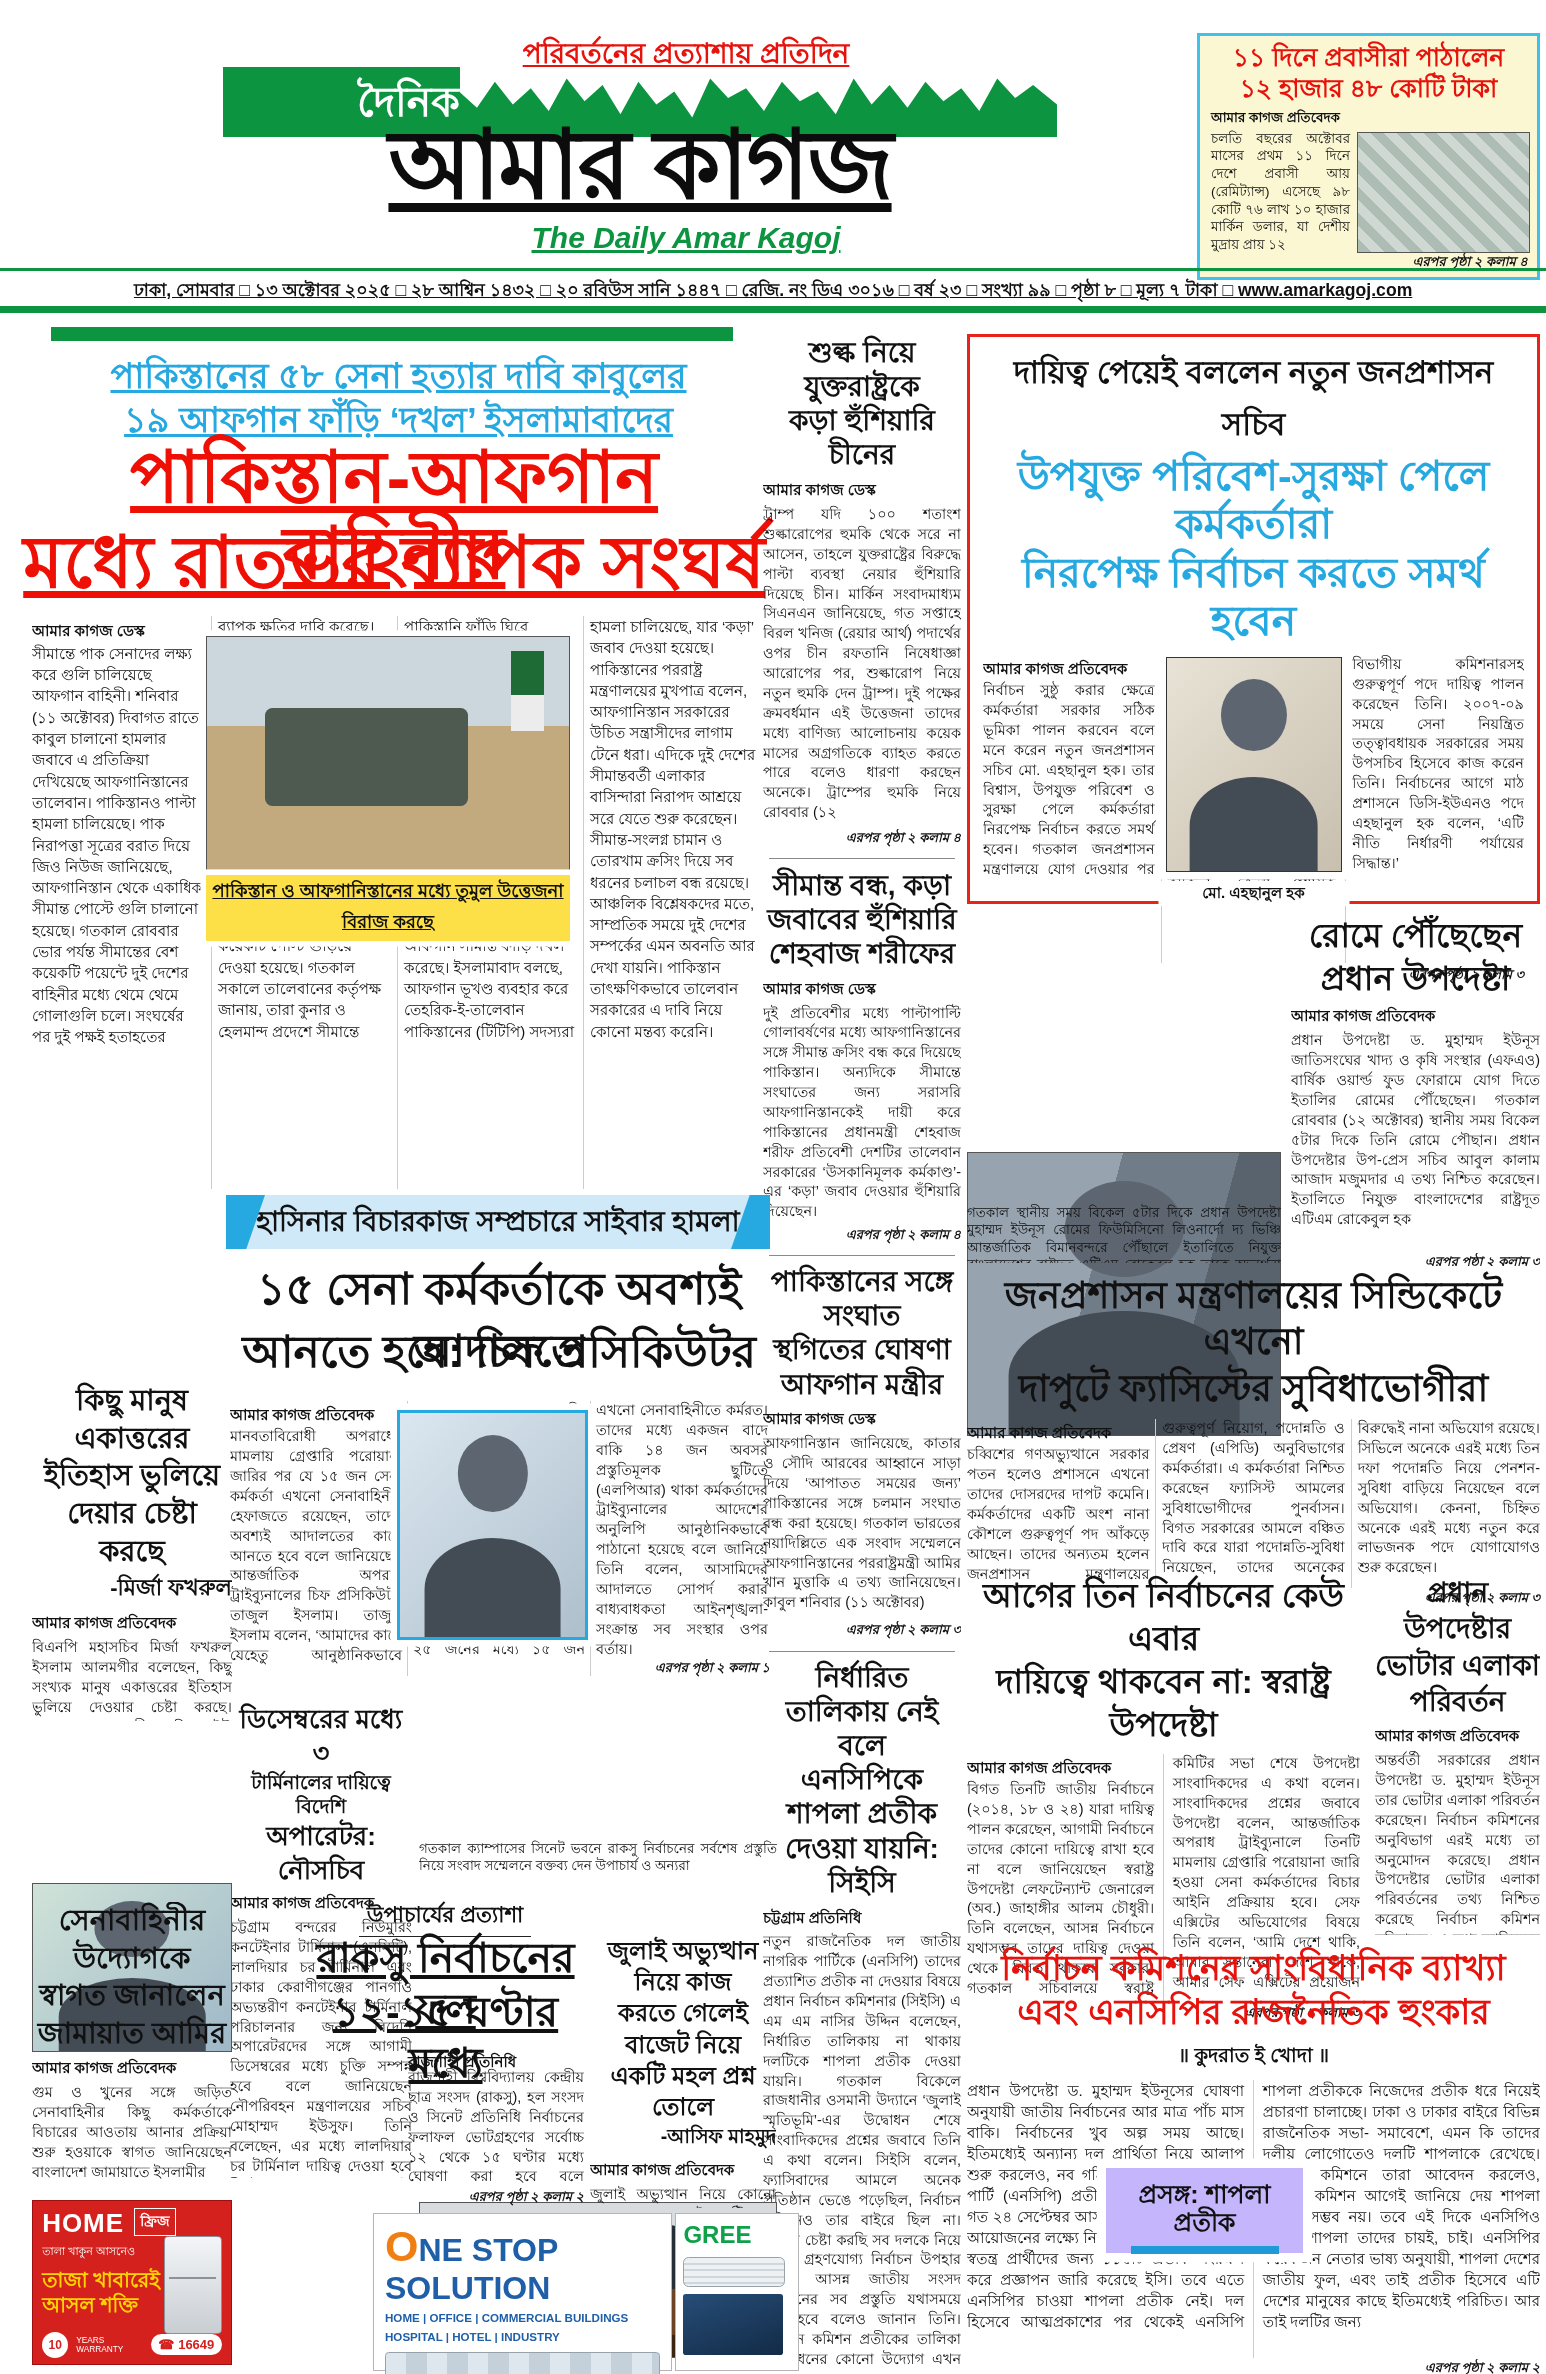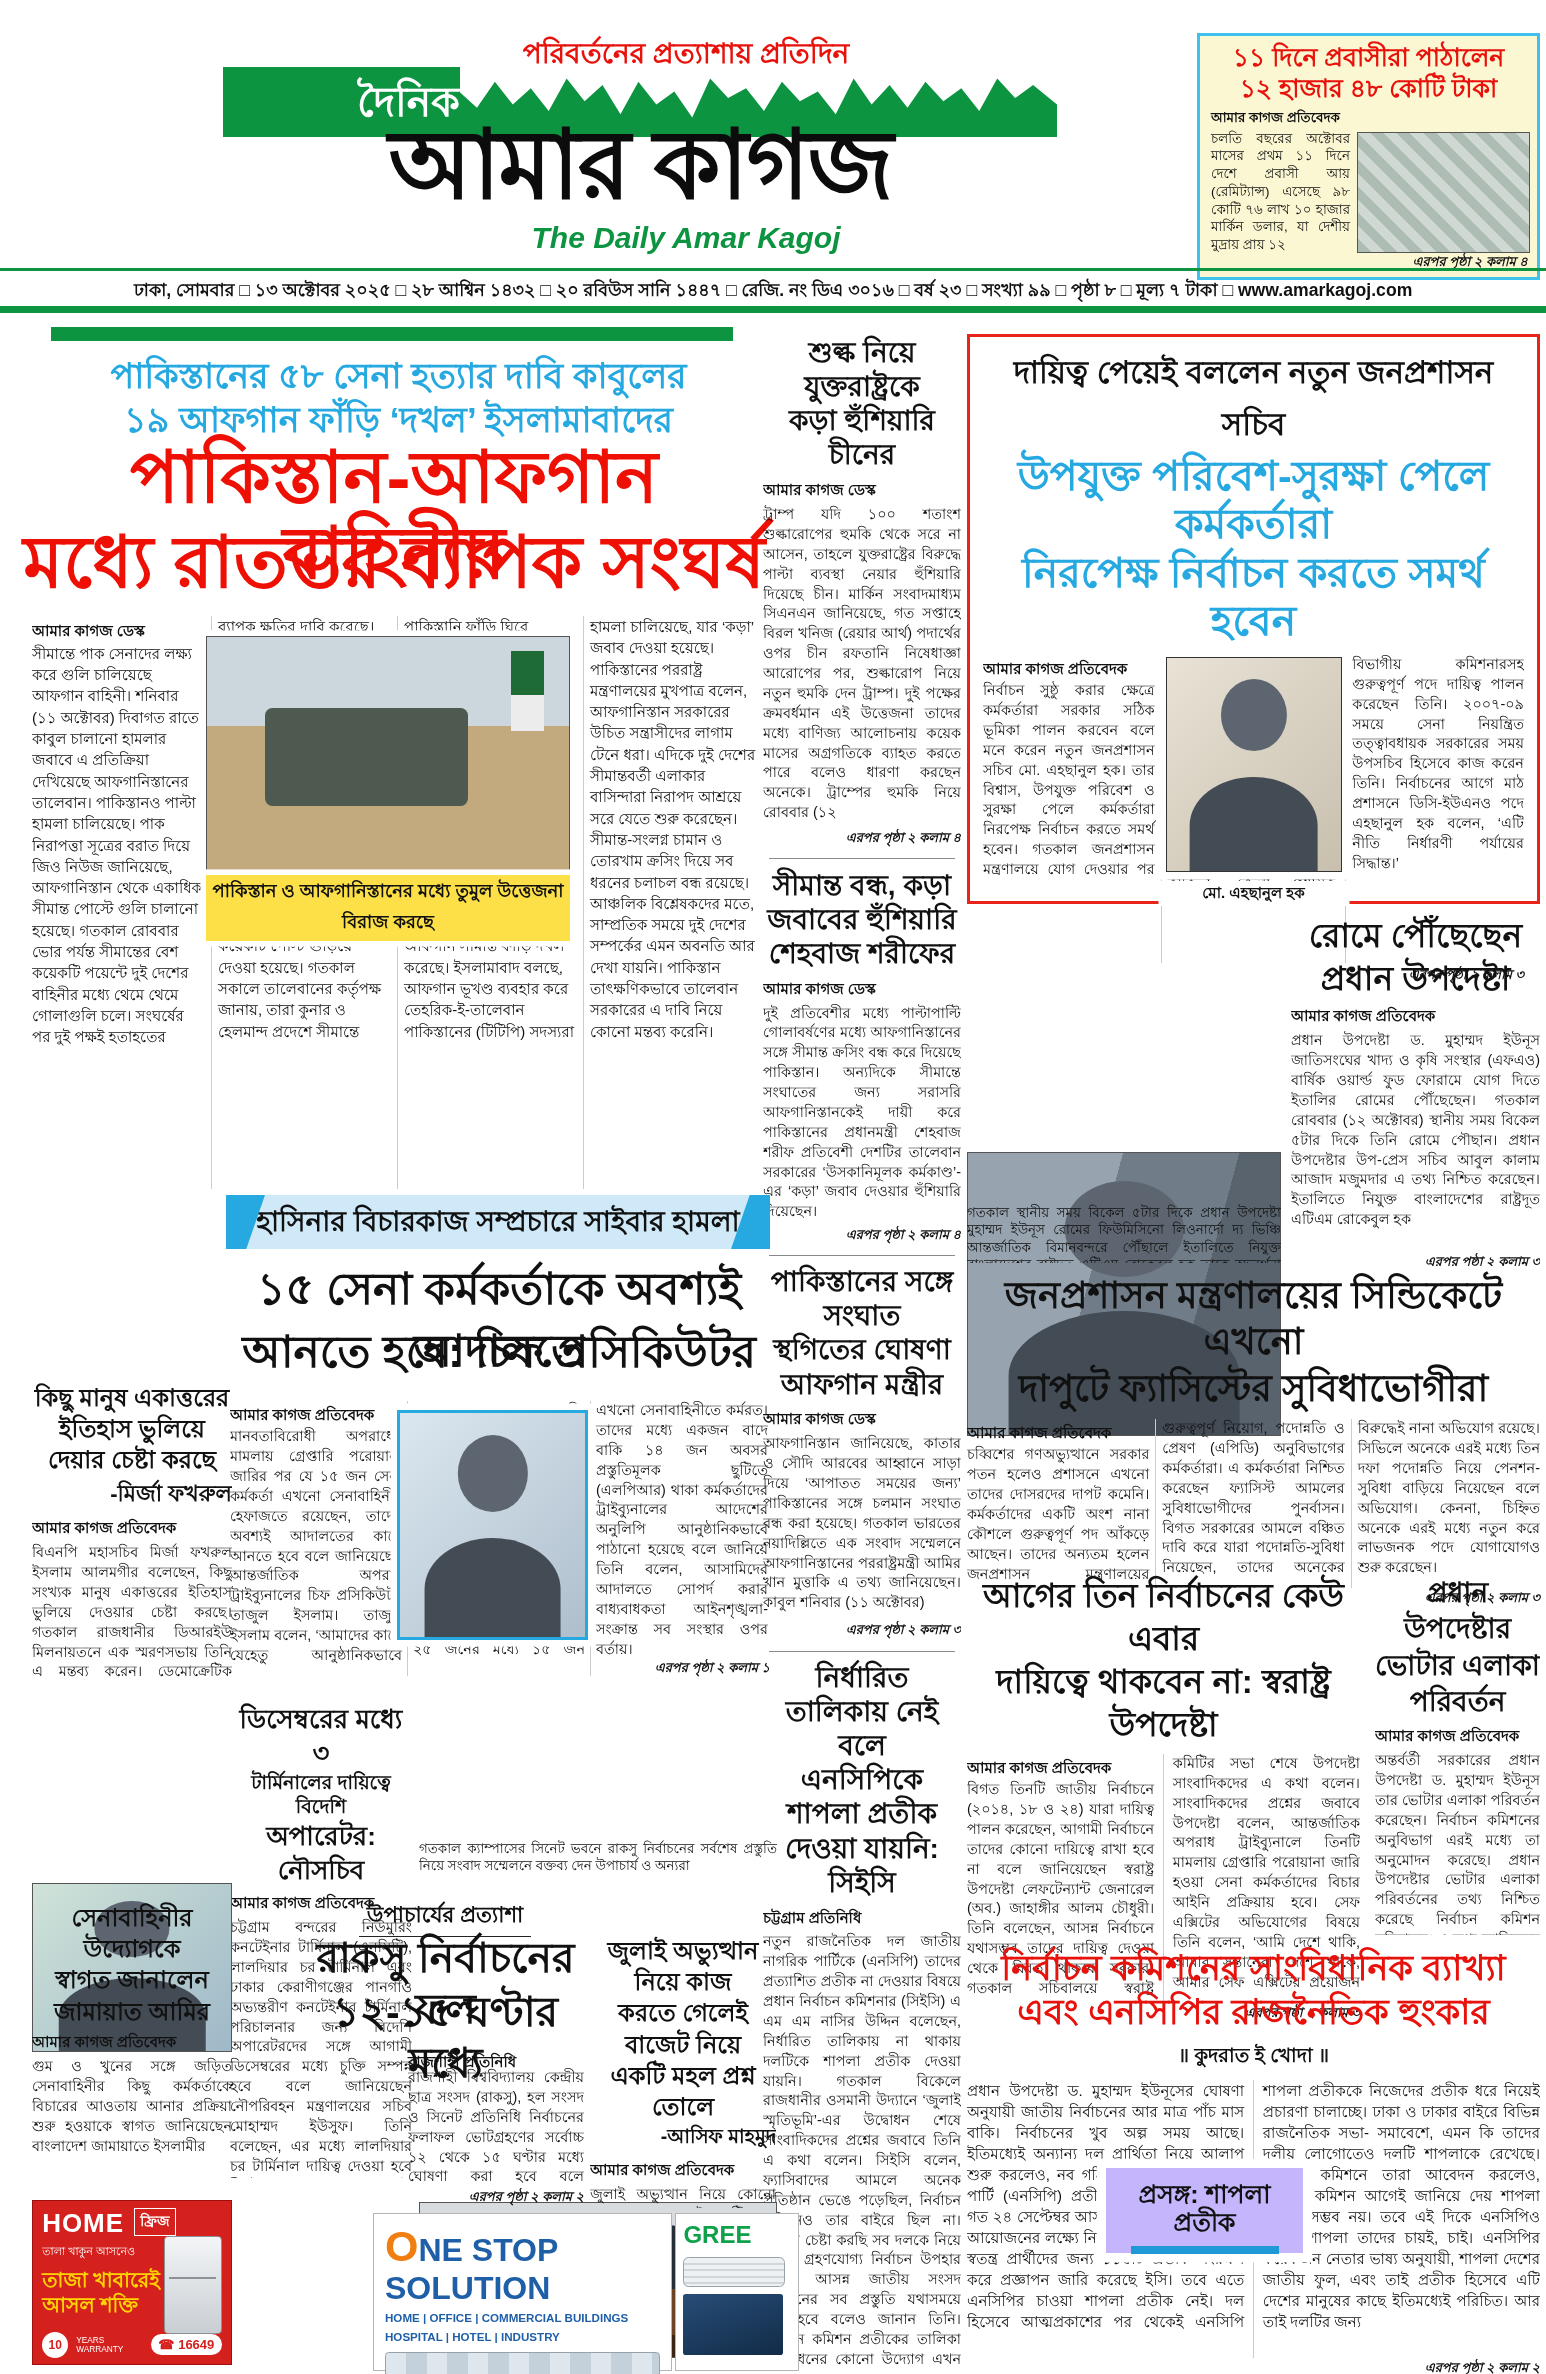--- a/index.html
+++ b/index.html
@@ -1,19 +1,19 @@
 <!DOCTYPE html>
 <html style="font-size:15px"><head>
 <meta charset="utf-8">
 <style>
   html,body{margin:0;padding:0;background:#e9e9e9;}
   .page{position:relative;width:1546px;height:2375px;background:#ffffff;margin:0 auto;
         font-family:"Liberation Sans",sans-serif;color:#111;overflow:hidden;}
   .abs{position:absolute;}
-  .c{text-align:center;}
+  .c{text-align:center;text-decoration:underline;}
   .j{text-align:justify;}
   .byl{font-weight:bold;font-size:15px;margin:3.7px 0 1.9px 0;}
   .bod{font-size:14.4px;line-height:1.38;text-align:justify;overflow:hidden;}
   .more{font-style:italic;font-weight:bold;font-size:13px;text-align:right;}
   .sep{border:none;border-top:0.9px solid #8a8a8a;margin:9.3px 5.6px;}
   .mid-head{font-size:28px;font-weight:bold;line-height:1.22;text-align:center;margin:1.9px 0 5.6px 0;}
   
   .tagline{color:#e8120c;font-size:28px;font-weight:bold;}
   .dainik{background:#0c9440;color:#ffffff;font-size:41px;font-weight:bold;line-height:70px;text-align:right;}
   .grass{background:#0c9440;clip-path:polygon(0 100%,0 30%,3% 55%,6% 15%,9% 50%,12% 25%,15% 60%,18% 10%,21% 45%,24% 20%,27% 65%,30% 15%,33% 50%,36% 30%,39% 70%,42% 10%,45% 40%,48% 25%,51% 60%,54% 15%,57% 45%,60% 30%,63% 65%,66% 10%,69% 50%,72% 20%,75% 55%,78% 15%,81% 45%,84% 25%,87% 60%,90% 10%,93% 40%,96% 20%,100% 50%,100% 100%);}
@@ -65,21 +65,21 @@
   .syn-h{font-size:37px;font-weight:bold;text-align:center;line-height:1.25;}
   .cols3{column-count:3;column-gap:13px;column-rule:0.9px solid #cccccc;}
   .cols2{column-count:2;column-gap:18.6px;column-rule:0.9px solid #cccccc;}
   .op-h{color:#e8120c;font-size:35px;font-weight:bold;text-align:center;line-height:1.25;}
   .op-author{font-size:19.5px;font-weight:bold;text-align:center;margin:7.4px 0;}
   .op-body{position:relative;font-size:15px;line-height:1.4;height:278px;overflow:hidden;}
   .op-tag{position:absolute;left:139px;top:88px;width:197px;height:85px;background:#c4b5fd;box-shadow:0 0 0 9.3px #fff;text-align:center;}
   .op-tag-txt{font-size:25px;font-weight:bold;line-height:1.1;padding-top:13px;}
   .op-tag-bar{width:148px;height:8.3px;background:#1f9ad6;margin:9.3px auto 0 auto;}
   
-  .sm-head{font-size:24px;font-weight:bold;text-align:center;line-height:1.3;}
+  .sm-head{font-size:29px;font-weight:bold;text-align:center;line-height:1.3;}
   .sm-author{font-size:22px;font-weight:bold;text-align:right;}
   
   .konka{background:#d5211e;border:1.9px solid #9e0f0f;box-sizing:border-box;color:#fff;padding:7.4px 9.3px;}
   .konka-brand{font-size:26px;font-weight:900;letter-spacing:0.9px;display:inline-block;}
   .konka-prod{display:inline-block;border:1.9px solid #fff;font-size:14px;font-weight:bold;padding:0.9px 5.6px;margin-left:5.6px;vertical-align:top;}
   .konka-line{font-size:11px;margin-top:3.7px;}
   .konka-big{color:#ffd400;font-size:20.4px;font-weight:900;line-height:1.25;margin-top:5.6px;}
   .fridge{position:absolute;right:9.3px;top:35px;width:56px;height:96px;background:linear-gradient(#f3f5f7,#c9ced3);border-radius:4.6px;border:0.9px solid #8d9298;}
   .fridge::before{content:"";position:absolute;left:8%;top:42%;width:84%;height:1.9px;background:#8d9298;}
   .konka-foot{position:absolute;left:9.3px;right:9.3px;bottom:5.6px;height:26px;}

